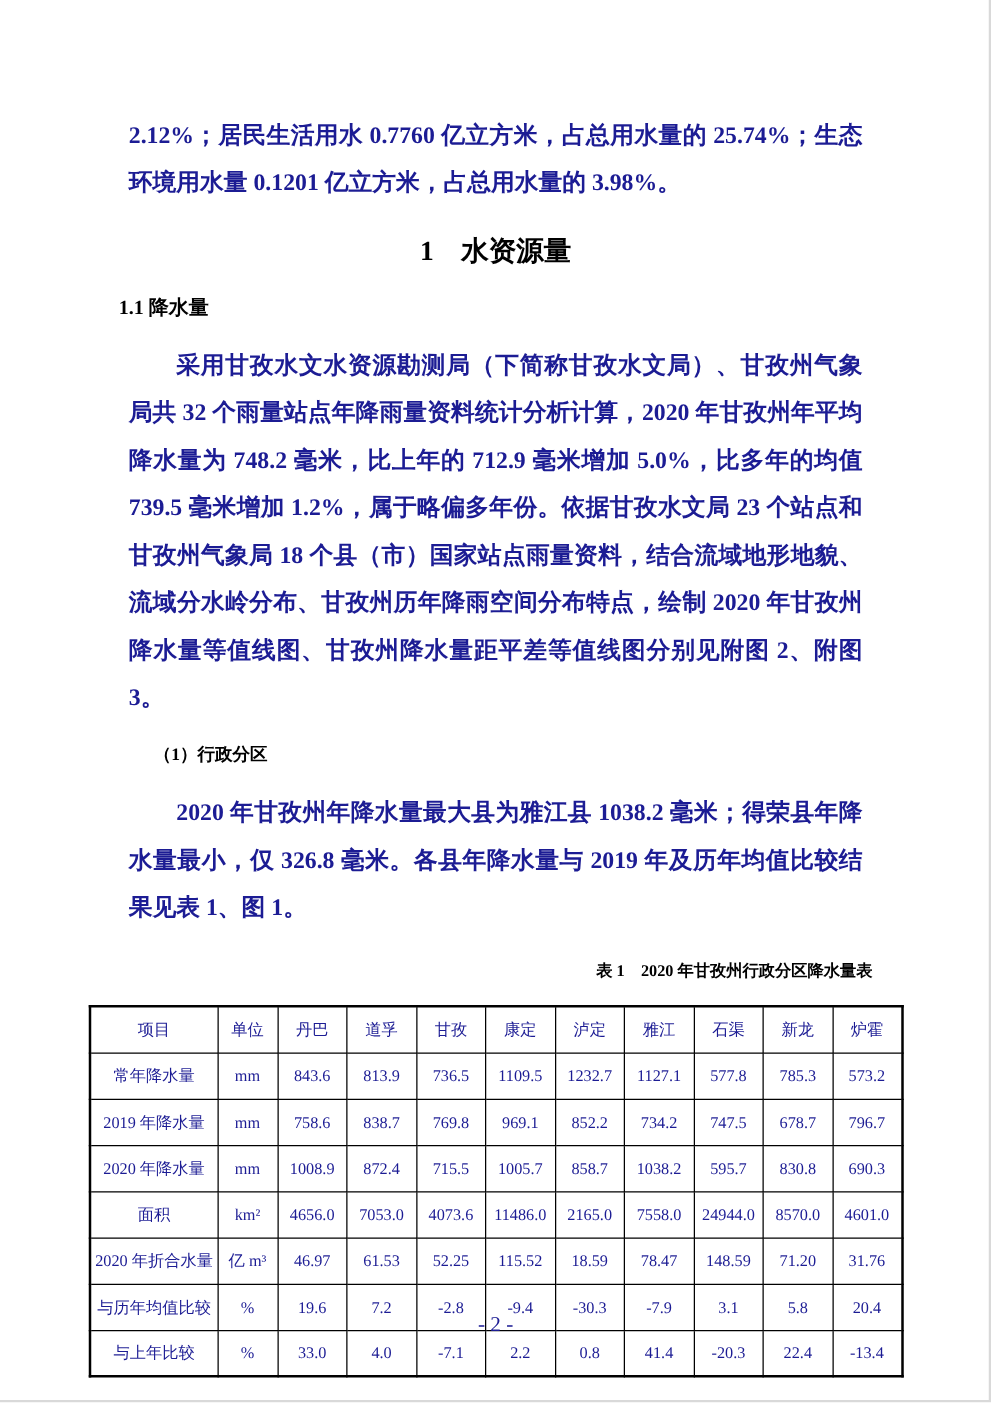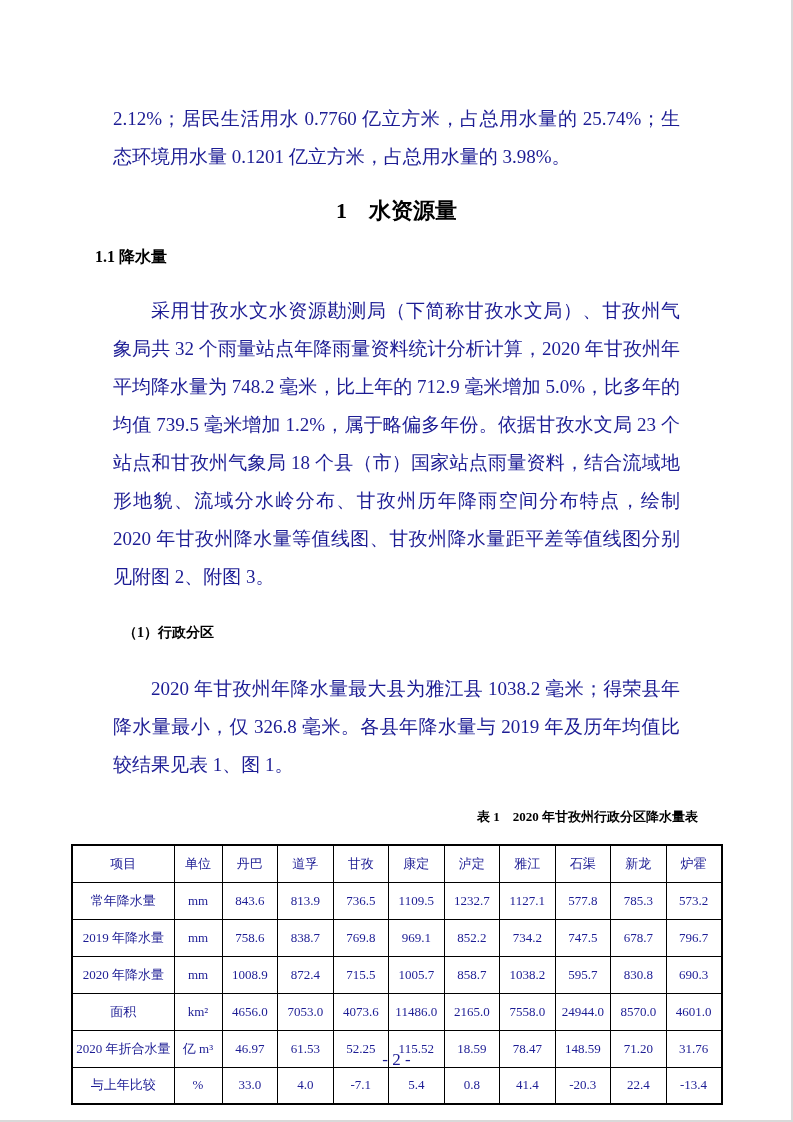--- a/index.html
+++ b/index.html
@@ -11,21 +11,21 @@
   html,body{margin:0;padding:0;background:#ffffff;}
   .page{
     width:793px;height:1122px;position:relative;background:#ffffff;
     font-family:"Liberation Serif","DejaVu Serif",serif;
     overflow:hidden;
     box-shadow:inset -2px -2px 0 #d9d9d9;
   }
   .content{padding:82px 95px 0 95px;}
   .para{
     font-size:19px;line-height:38px;text-align:justify;
-    color:var(--ink-blue);margin:18px;
+    color:var(--ink-blue);margin:8px;font-weight:bold;
   }
   .para.indent{text-indent:2em;}
   .section-heading{
     font-size:22px;font-weight:bold;color:var(--ink-black);
     text-align:center;margin:18px 0 12px 0;line-height:34px;
   }
   .sub-heading{
     font-size:16px;font-weight:bold;color:var(--ink-black);
     margin:8px 0 10px 0;line-height:34px;
   }
@@ -169,26 +169,39 @@
               <td>61.53</td>
               <td>52.25</td>
               <td>115.52</td>
               <td>18.59</td>
               <td>78.47</td>
               <td>148.59</td>
               <td>71.20</td>
               <td>31.76</td>
             </tr>
             <tr>
+              <td>与历年均值比较</td>
+              <td>%</td>
+              <td>19.6</td>
+              <td>7.2</td>
+              <td>-2.8</td>
+              <td>-9.4</td>
+              <td>-30.3</td>
+              <td>-7.9</td>
+              <td>3.1</td>
+              <td>5.8</td>
+              <td>20.4</td>
+            </tr>
+            <tr>
               <td>与上年比较</td>
               <td>%</td>
               <td>33.0</td>
               <td>4.0</td>
               <td>-7.1</td>
-              <td>5.4</td>
+              <td>2.2</td>
               <td>0.8</td>
               <td>41.4</td>
               <td>-20.3</td>
               <td>22.4</td>
               <td>-13.4</td>
             </tr>
           </tbody>
       </table>
     </div>
 

